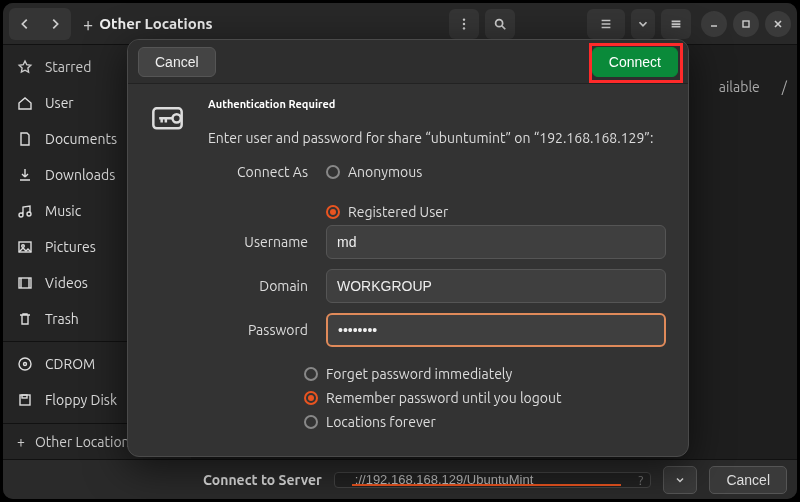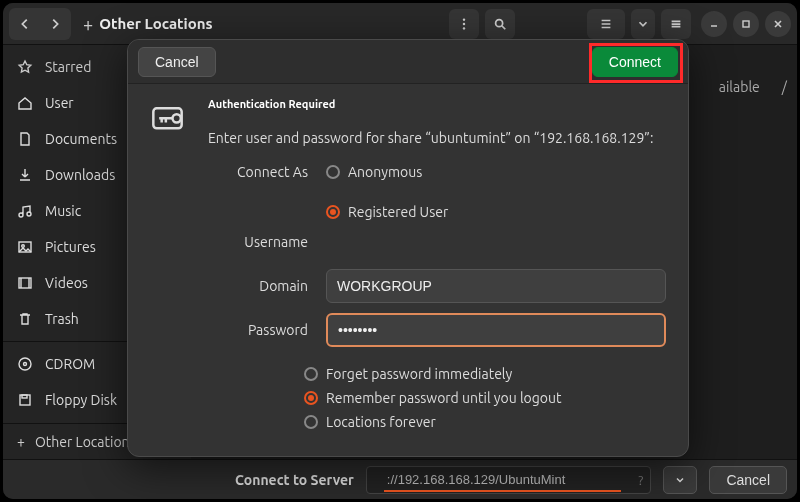--- a/index.html
+++ b/index.html
@@ -94,23 +94,23 @@
     padding-right: 10px;
     margin-top: 34px;
   }
 
   .bottombar {
     height:40px; background:#2a2a2a;
     display:flex; align-items:center; gap:12px;
     padding:0 10px 0 16px;
     border-top:1px solid #111;
   }
-  .connect-label { font-weight:700; color:#ddd; font-size:14px;margin-left:32px; }
+  .connect-label { font-weight:700; color:#ddd; font-size:14px; }
   .connect-input {
-    flex:1; height:28px; background:#222; border:1px solid #444;
+    flex:1; height:16px; background:#222; border:1px solid #444;
     border-radius:4px; color:#bbb; padding:0 28px 0 20px; font-size:13px;
     position:relative;
   }
   .connect-input-wrap { flex:1; position:relative; display:flex; align-items:center; }
   .connect-input-wrap::after {
     content:""; position:absolute; left:18px; right:30px; bottom:2px;
     height:2px; background:#e95420;
   }
   .q-icon { position:absolute; right:8px; color:#777; font-size:13px; }
   .down-btn, .cancel-btn {
@@ -384,20 +384,21 @@
               <span>Anonymous</span>
             </label>
             <label class="radio sel">
               <span class="dot"></span>
               <span>Registered User</span>
             </label>
           </div>
         </div>
         <div class="form-row2">
           <div class="form-label">Username</div>
+          <input class="text-input" value="md" style="">
         </div>
         <div class="form-row2">
           <div class="form-label">Domain</div>
           <input class="text-input" value="WORKGROUP" style="">
         </div>
         <div class="form-row2">
           <div class="form-label">Password</div>
           <input class="text-input focus" type="text" value="••••••••" style="">
         </div>
         <div class="pw-radios">

